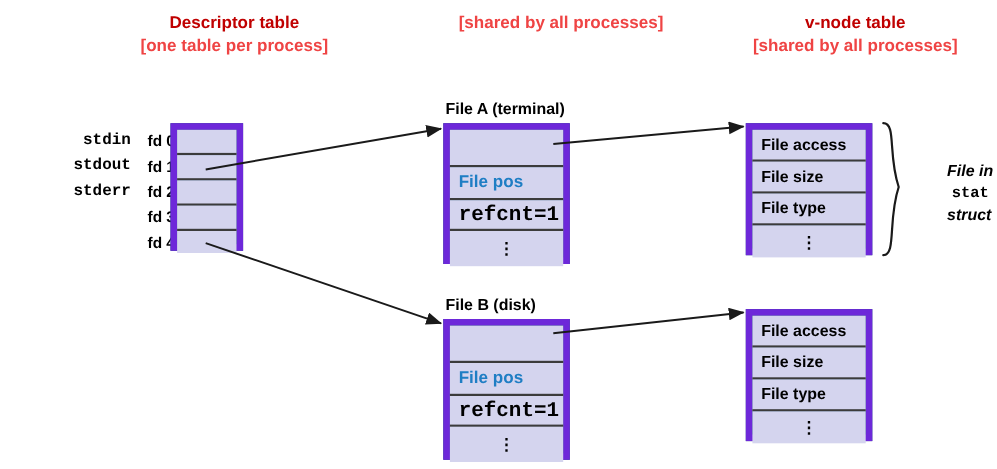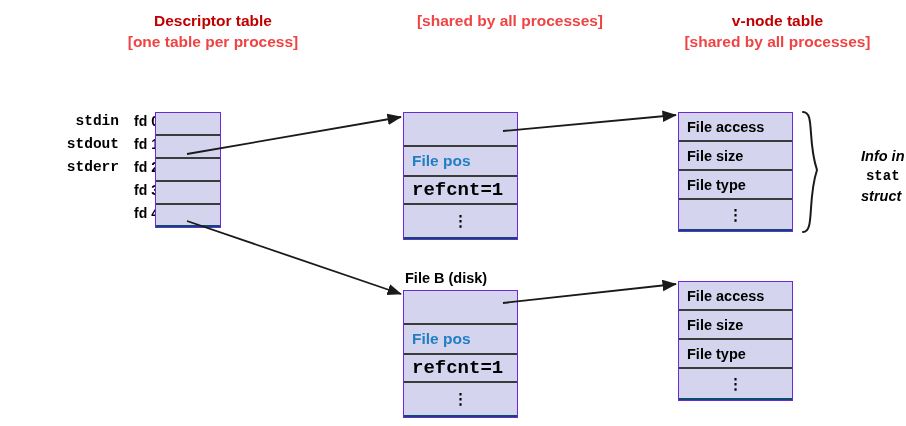--- a/index.html
+++ b/index.html
@@ -18,21 +18,21 @@
     white-space:nowrap;
   }
   .colhead .t2{
     color:#ef4444;font-weight:bold;font-size:15.5px;line-height:21px;
     white-space:nowrap;
   }
 
   
   .tbl{
     position:absolute;
-    border:1px solid #6d28d9;
+    border:6px solid #6d28d9;
     background:#0c4a6e;
     box-sizing:border-box;
   }
   .cell{
     box-sizing:border-box;
     background:#D4D4EE;
     border-bottom:2px solid #3B3B3B;
     display:flex;align-items:center;
     font-size:14.5px;font-weight:bold;
     white-space:nowrap;
@@ -45,21 +45,21 @@
   .cell.blue{color:#1F7EC4;font-size:15.5px;}
   .cell.dots{justify-content:center;font-size:15px;letter-spacing:0;}
 
   
   .fcap{
     font-weight:bold;font-size:14.5px;white-space:nowrap;color:#000;
   }
 
   
   .fdrow{
-    position:absolute;height:23px;display:flex;align-items:flex-start;
+    position:absolute;height:23px;display:flex;align-items:flex-end;
     white-space:nowrap;
   }
   .stdname{
     font-family:"Liberation Mono", monospace;
     font-weight:bold;font-size:14.5px;color:#000;
     width:86px;text-align:right;
   }
   .fdname{
     font-weight:bold;font-size:14px;color:#000;
     width:40px;text-align:right;padding-right:4px;
@@ -128,20 +128,21 @@
   </div>
 
   <div class="tbl" style="left:140px;top:112px;width:66px;height:116px;">
     <div class="cell center" style="height:23px;"></div>
     <div class="cell center" style="height:23px;"></div>
     <div class="cell center" style="height:23px;"></div>
     <div class="cell center" style="height:23px;"></div>
     <div class="cell center" style="height:20px;"></div>
   </div>
 
+  <div class="abs fcap" style="left:390px;top:92px;">File A (terminal)</div>
   <div class="tbl" style="left:388px;top:112px;width:115px;height:128px;">
     <div class="cell padleft" style="height:34px;"></div>
     <div class="cell padleft blue" style="height:30px;">File pos</div>
     <div class="cell padleft mono" style="height:28px;">refcnt=1</div>
     <div class="cell dots" style="height:32px;">⋮</div>
   </div>
 
   <div class="abs fcap" style="left:390px;top:270px;">File B (disk)</div>
   <div class="tbl" style="left:388px;top:290px;width:115px;height:128px;">
     <div class="cell padleft" style="height:34px;"></div>
@@ -158,21 +159,21 @@
   </div>
 
   <div class="tbl" style="left:663px;top:281px;width:115px;height:120px;">
     <div class="cell padleft" style="height:29px;">File access</div>
     <div class="cell padleft" style="height:29px;">File size</div>
     <div class="cell padleft" style="height:29px;">File type</div>
     <div class="cell dots" style="height:29px;">⋮</div>
   </div>
 
   <div class="braceText" style="left:846px;top:146px;">
-    <span class="bi">Info in</span>
+    <span class="bi">File in</span>
     <span class="bm">stat</span>
     <span class="bi">struct</span>
   </div>
 
 
   <svg class="arrows" viewBox="0 0 906 426" xmlns="http://www.w3.org/2000/svg">
     <defs>
       <marker id="ah" markerWidth="9" markerHeight="9" refX="7.5" refY="3.2" orient="auto" markerUnits="strokeWidth">
         <path d="M0,0 L8,3.2 L0,6.4 z" fill="#1a1a1a"></path>
       </marker>

